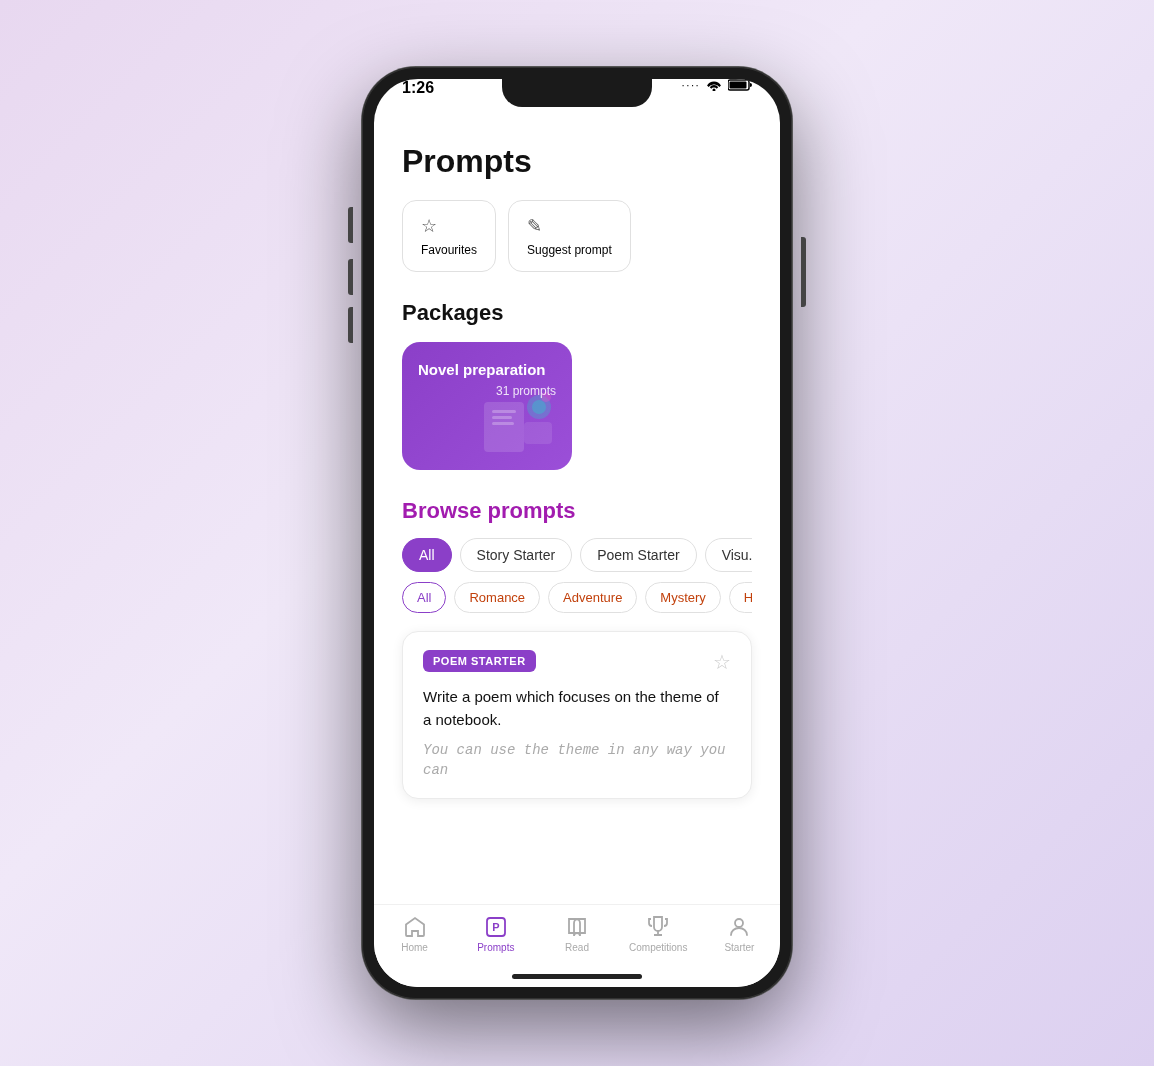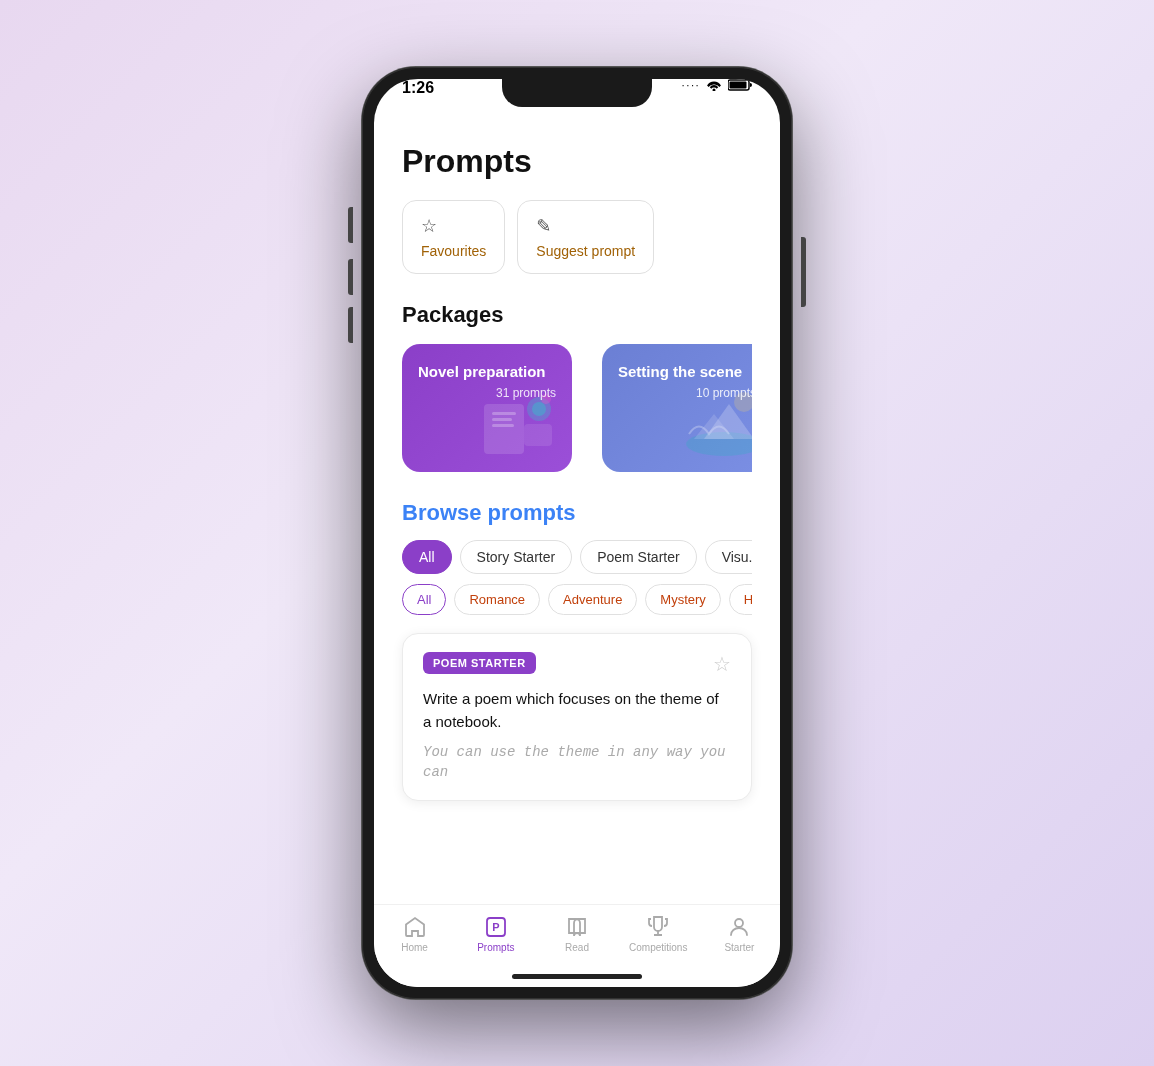--- a/index.html
+++ b/index.html
@@ -124,23 +124,23 @@
       border-radius: 14px;
       cursor: pointer;
     }
 
     .action-btn .icon {
       font-size: 18px;
       color: #555;
     }
 
     .action-btn .label {
-      font-size: 14px;
+      font-size: 12px;
       font-weight: 500;
-      color: #a16207;
+      color: #000000;
     }
 
     
     .section-title {
       font-size: 22px;
       font-weight: 700;
       color: #111;
       margin-bottom: 16px;
     }
 
@@ -185,21 +185,21 @@
       margin-top: 4px;
       position: relative;
       z-index: 2;
       text-align: right;
     }
 
     
     .browse-title {
       font-size: 22px;
       font-weight: 700;
-      color: #3b82f6;
+      color: #a21caf;
       margin-bottom: 14px;
     }
 
     .filter-row {
       display: flex;
       gap: 8px;
       margin-bottom: 10px;
       overflow: hidden;
     }
 
@@ -394,31 +394,20 @@
             <rect x="18" y="28" width="24" height="3" rx="1.5" fill="rgba(255,255,255,0.4)"></rect>
             <rect x="18" y="34" width="20" height="3" rx="1.5" fill="rgba(255,255,255,0.4)"></rect>
             <rect x="18" y="40" width="22" height="3" rx="1.5" fill="rgba(255,255,255,0.4)"></rect>
             <circle cx="65" cy="25" r="12" fill="rgba(0,255,200,0.3)"></circle>
             <circle cx="65" cy="25" r="7" fill="rgba(0,255,200,0.4)"></circle>
             <rect x="50" y="40" width="28" height="22" rx="4" fill="rgba(255,255,255,0.15)"></rect>
             <circle cx="72" cy="15" r="5" fill="rgba(255,100,200,0.4)"></circle>
           </svg>
         </div>
 
-        <div class="package-card blue">
-          <div class="card-title">Setting the scene</div>
-          <div class="card-count">10 prompts</div>
-          <svg class="card-svg" width="90" height="80" viewBox="0 0 90 80">
-            <ellipse cx="50" cy="60" rx="38" ry="12" fill="rgba(0,200,180,0.25)"></ellipse>
-            <polygon points="30,55 55,20 80,55" fill="rgba(255,255,255,0.3)"></polygon>
-            <polygon points="20,55 40,30 60,55" fill="rgba(255,255,255,0.2)"></polygon>
-            <circle cx="70" cy="18" r="10" fill="rgba(255,220,100,0.3)"></circle>
-            <path d="M15 50 Q25 35 35 50 Q45 35 55 50" stroke="rgba(255,255,255,0.4)" stroke-width="2" fill="none"></path>
-          </svg>
-        </div>
 
       </div>
 
       <h2 class="browse-title">Browse prompts</h2>
 
       <div class="filter-row">
         <button class="filter-chip active-purple">All</button>
         <button class="filter-chip">Story Starter</button>
         <button class="filter-chip">Poem Starter</button>
         <button class="filter-chip">Visu...</button>

